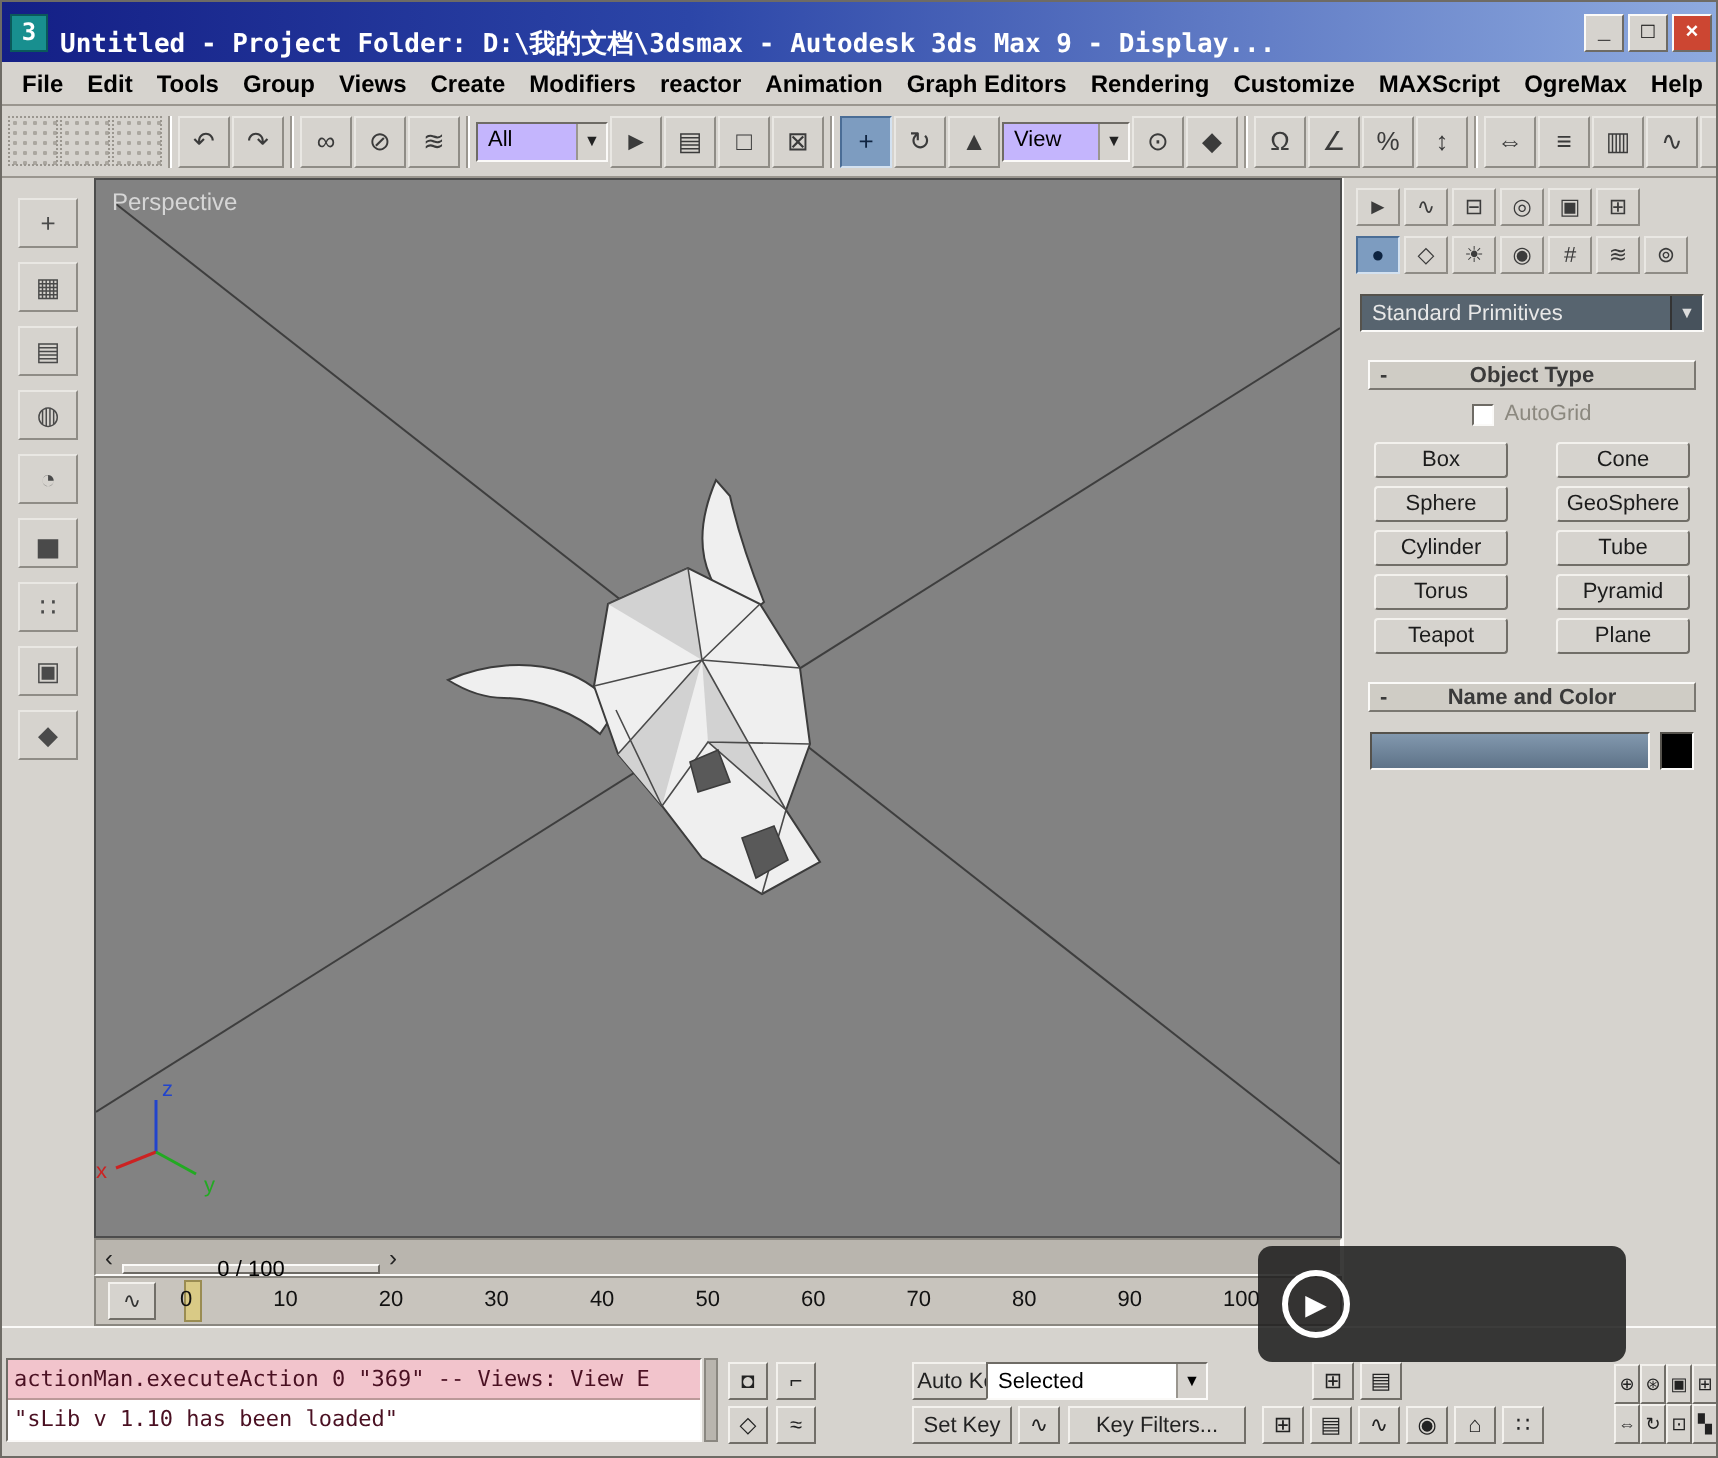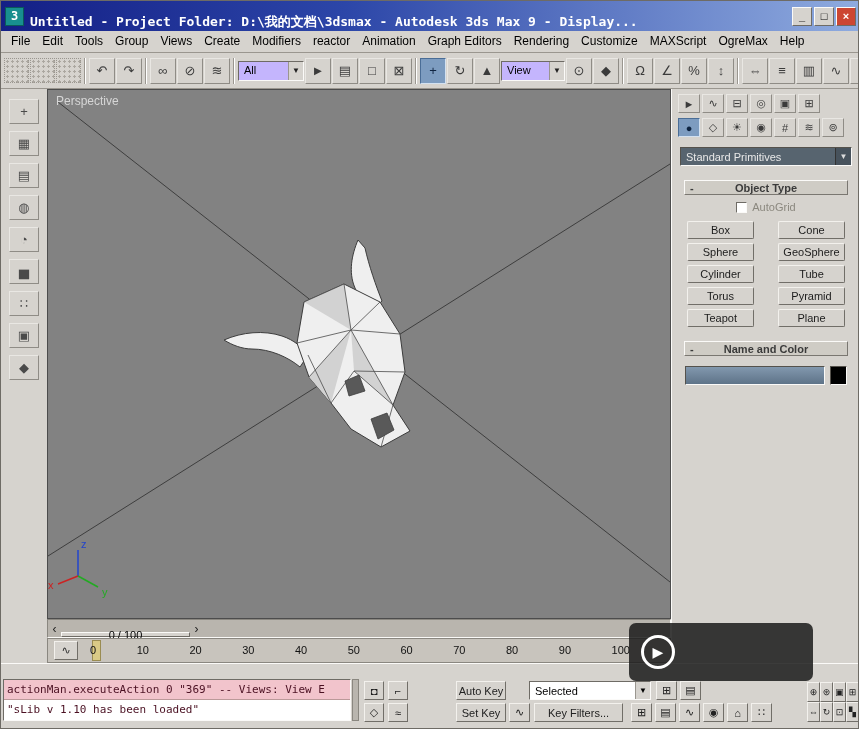--- a/index.html
+++ b/index.html
@@ -15,21 +15,21 @@
     color:#fff; font:bold 12px "DejaVu Sans Mono",monospace; display:flex; align-items:center; justify-content:center; }
   .title-text { flex:1; color:#fff; font:bold 13px "DejaVu Sans Mono",monospace;
     padding-left:6px; white-space:nowrap; overflow:hidden;margin-top:12px; }
   .winbtn { width:20px; height:19px; margin-left:2px; background:#d6d3ce;
     border:1px solid; border-color:#fbfaf8 #6e6b65 #6e6b65 #fbfaf8;
     font:bold 11px "Liberation Sans",sans-serif; display:flex; align-items:center; justify-content:center; color:#000; }
   .winbtn.close { background:#cc4632; color:#fff; }
 
   
   .menubar { position:absolute; left:0; top:30px; width:859px; height:22px; background:#d6d3ce;
-    border-bottom:1px solid #9a968f; display:flex; align-items:flex-start; padding-left:4px; font-size:12px; }
+    border-bottom:1px solid #9a968f; display:flex; align-items:flex-end; padding-left:4px; font-size:12px;font-weight:bold; }
   .menu-item { padding:3px 6px; color:#000; white-space:nowrap; cursor:default; }
 
   
   .toolbar { position:absolute; left:0; top:52px; width:859px; height:36px; background:#d6d3ce;
     border-bottom:1px solid #9a968f; display:flex; align-items:center; padding:0 3px; gap:1px; overflow:hidden; }
   .tbtn { width:26px; height:26px; flex:0 0 auto; display:flex; align-items:center; justify-content:center;
     background:#d6d3ce; border:1px solid; border-color:#e9e7e3 #8f8c86 #8f8c86 #e9e7e3; color:#3b3b3b; font-size:13px; }
   .tbtn.active { background:#7d9cc0; border-color:#4a6d96 #d3e1f0 #d3e1f0 #4a6d96; color:#102542; }
   .dotgrid { width:25px; height:25px; flex:0 0 auto; border:1px dotted #9a968f;
     background-image:radial-gradient(#aBA7a0 1px, transparent 1.2px); background-size:5px 5px; background-color:#d6d3ce; }
@@ -421,21 +421,21 @@
         <span>⌐</span>
       </div>
     <div class="sbtn" style="left:363px;top:39px;width:20px;height:19px">
         <span>◇</span>
       </div>
     <div class="sbtn" style="left:387px;top:39px;width:20px;height:19px">
         <span>≈</span>
       </div>
 
     <div class="sbtn" style="left:455px;top:17px;width:50px;height:19px">Auto Key</div>
-    <div class="scombo" style="left:528px;top:17px;width:122px;height:19px">
+    <div class="scombo" style="left:492px;top:17px;width:111px;height:19px">
       <span class="val">Selected</span>
       <span class="arrow">▼</span>
     </div>
     <div class="sbtn" style="left:455px;top:39px;width:50px;height:19px">Set Key</div>
     <div class="sbtn" style="left:508px;top:39px;width:21px;height:19px">
         <span>∿</span>
       </div>
     <div class="sbtn" style="left:533px;top:39px;width:89px;height:19px">Key Filters...</div>
 
     <div class="sbtn" style="left:655px;top:17px;width:21px;height:19px">

